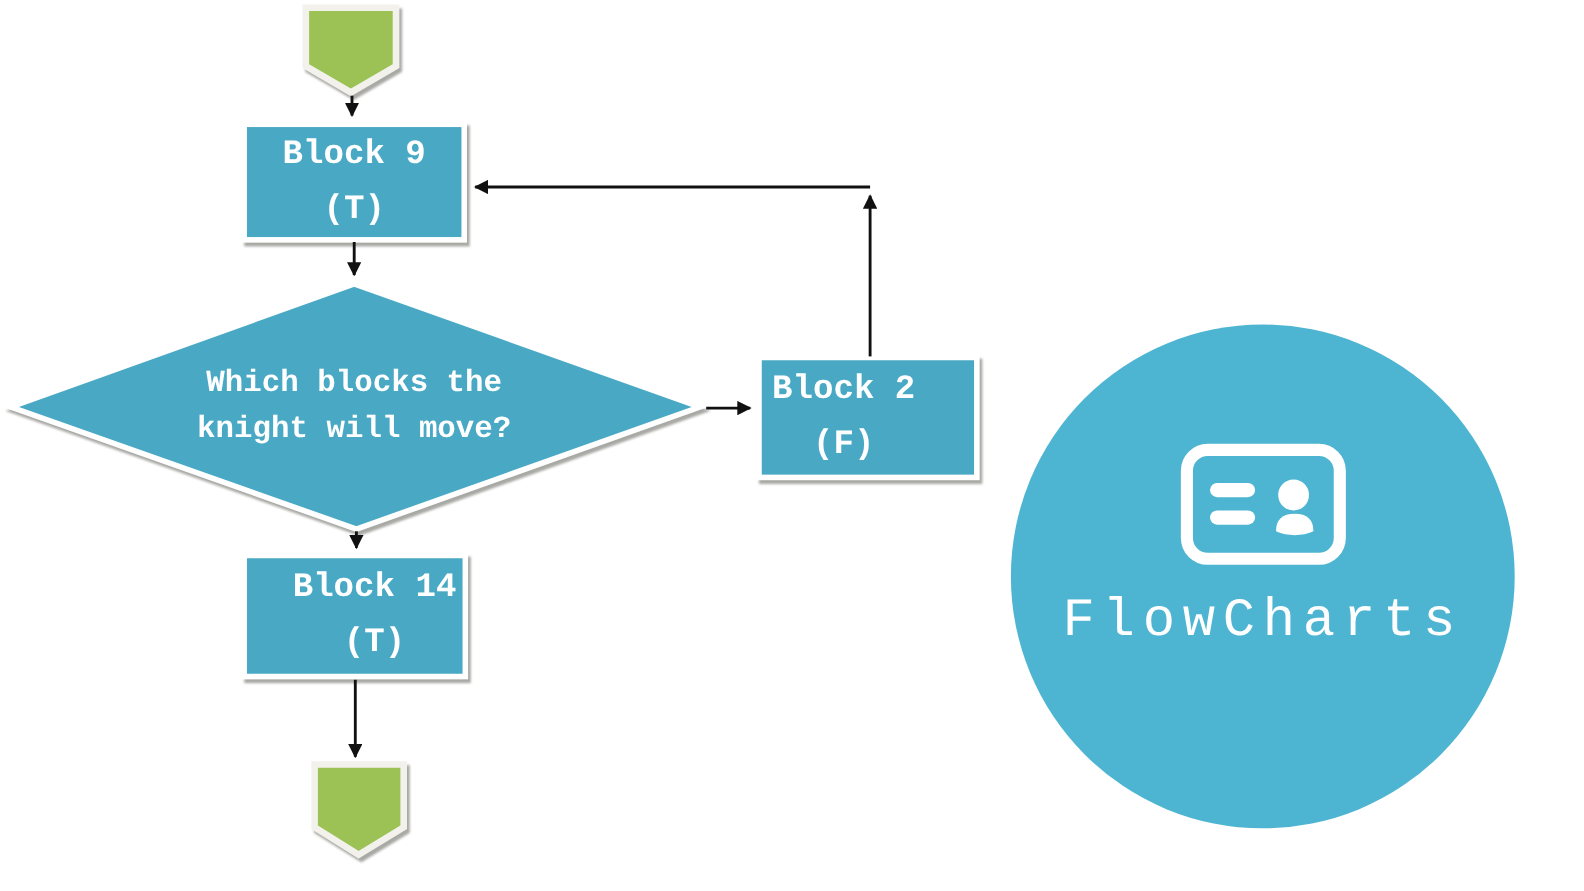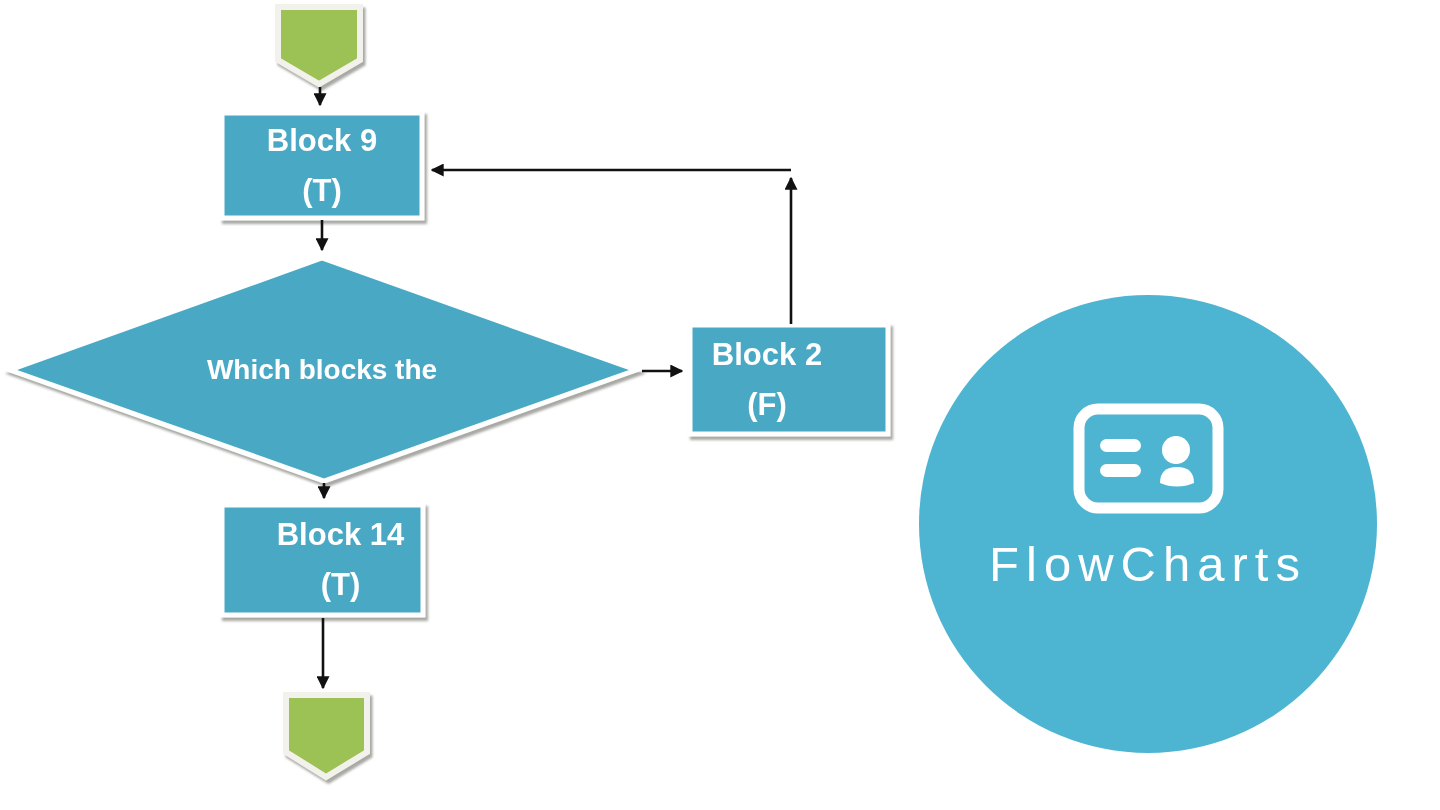--- a/index.html
+++ b/index.html
@@ -1,18 +1,18 @@
 <!DOCTYPE html>
 <html><head>
 <meta charset="utf-8">
 <style>
   html,body{margin:0;padding:0;background:#ffffff;}
   .stage{
     position:relative;width:1440px;height:810px;overflow:hidden;background:#ffffff;
-    font-family:Liberation Sans, sans-serif;
+    font-family:Liberation Mono, monospace;
   }
   .stage svg{position:absolute;left:0;top:0;}
   .node-text{
     position:absolute;display:flex;flex-direction:column;align-items:center;justify-content:center;
     color:#ffffff;font-weight:bold;text-align:center;pointer-events:none;
   }
   .block-text{font-size:31px;line-height:50px;}
   .decision-text{font-size:28px;line-height:42px;}
   .logo-text{
     position:absolute;left:898px;top:543px;width:500px;text-align:center;
@@ -64,20 +64,21 @@
     </g>
   </svg>
 
   <div class="node-text block-text" style="left:222px;top:113px;width:200px;height:105px;">
     <div>Block 9</div>
     <div>(T)</div>
   </div>
 
   <div class="node-text decision-text" style="left:142px;top:320px;width:360px;height:100px;">
     <div>Which blocks the</div>
+    <div>knight will move?</div>
   </div>
 
   <div class="node-text block-text" style="left:668px;top:325px;width:198px;height:109px;">
     <div>Block 2</div>
     <div>(F)</div>
   </div>
 
   <div class="node-text block-text" style="left:240px;top:505px;width:201px;height:110px;">
     <div>Block 14</div>
     <div>(T)</div>

